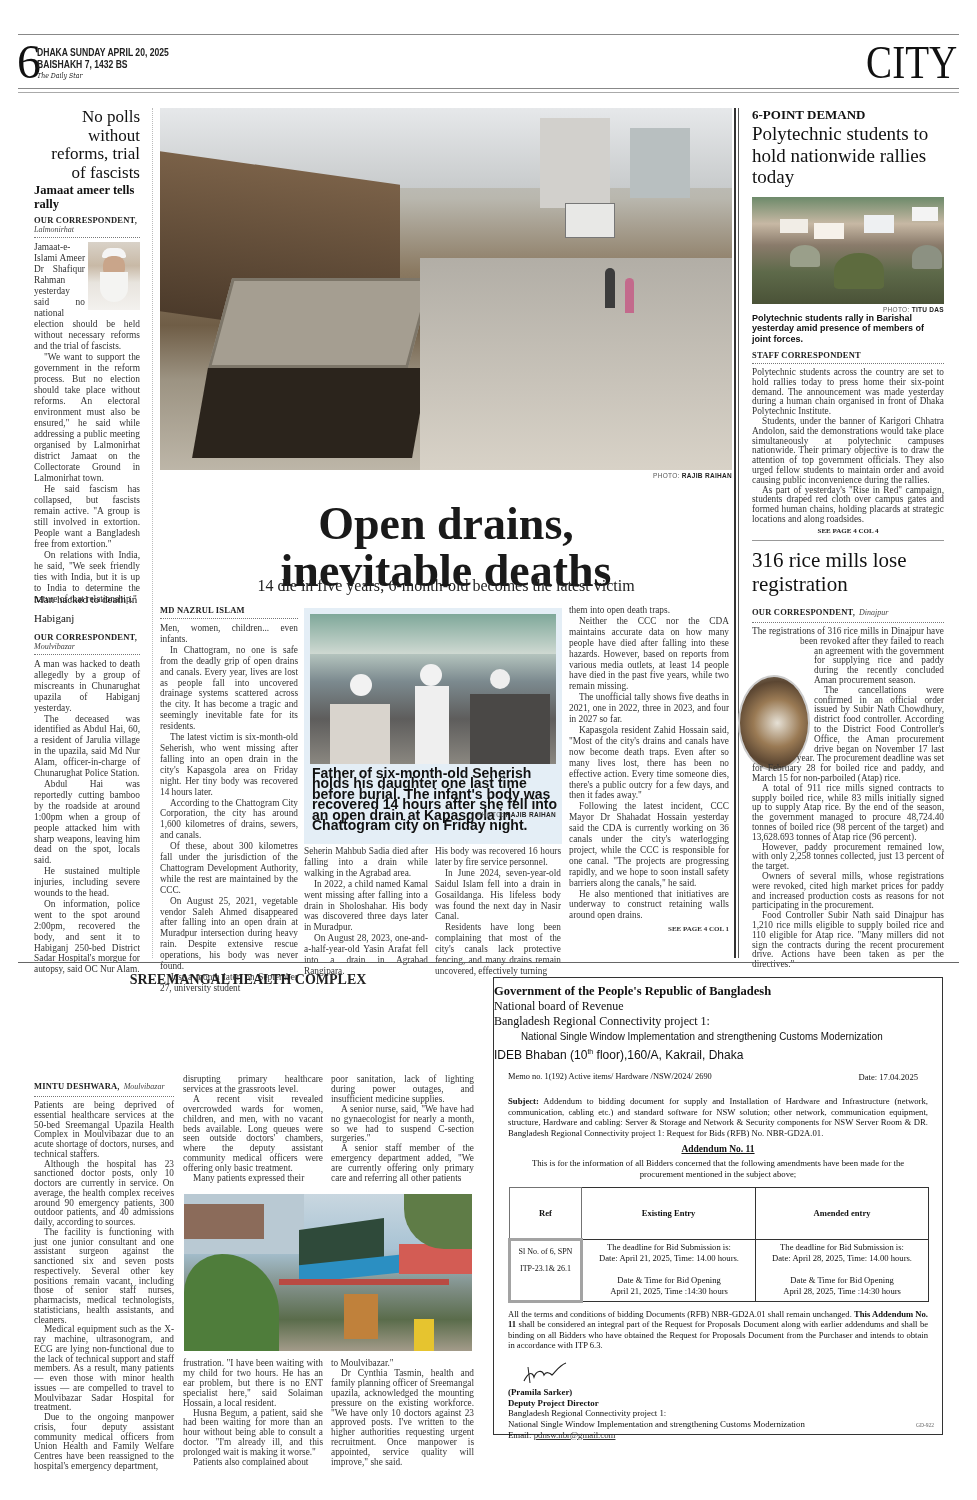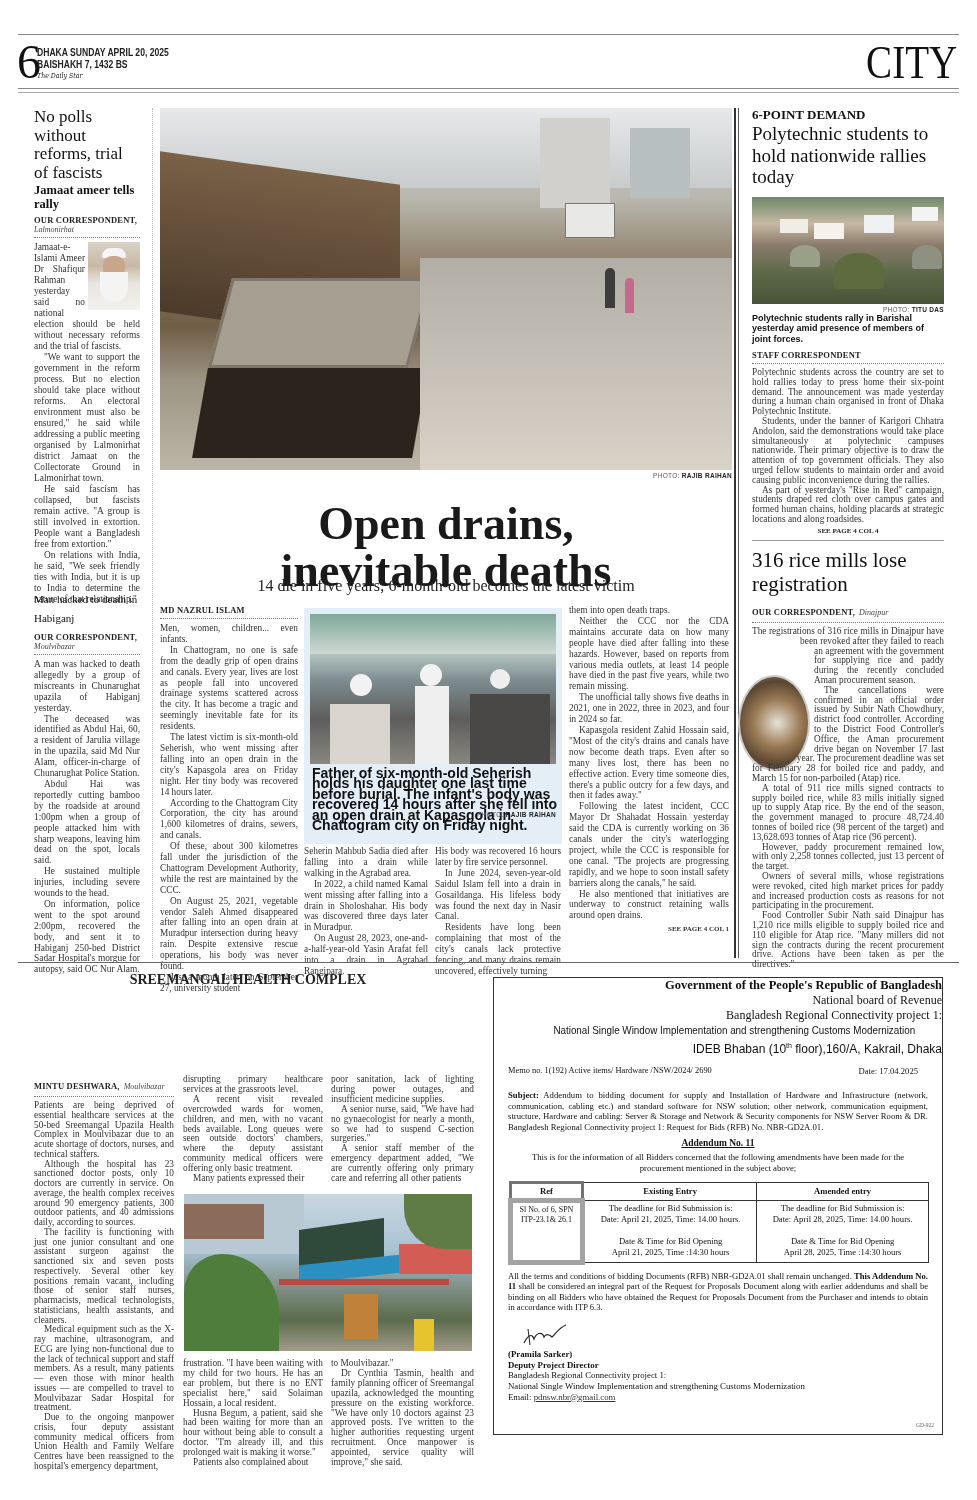--- a/index.html
+++ b/index.html
@@ -30,21 +30,21 @@
 <div class="abs" style="left:37px;top:46px;font-family:'Liberation Sans',sans-serif;font-size:9px;line-height:11px;color:#222;transform:scaleX(0.78);transform-origin:left;">
   <div style="font-weight:bold;font-size:11px;line-height:12px;">DHAKA SUNDAY APRIL 20, 2025</div>
   <div style="font-weight:bold;font-size:11px;line-height:12px;">BAISHAKH 7, 1432 BS</div>
   <div style="font-family:'DejaVu Serif',serif;font-style:italic;font-size:8px;">The Daily Star</div>
 </div>
 <div class="abs" style="right:20px;top:40px;font-size:46px;line-height:46px;font-family:'Liberation Serif',serif;color:#111;transform:scaleX(0.85);transform-origin:right;">CITY</div>
 <div class="abs" style="left:18px;top:88px;width:941px;border-top:1.5px solid #888;"></div>
 <div class="abs" style="left:18px;top:92px;width:941px;border-top:1px solid #aaa;"></div>
 
 <div class="abs" style="left:34px;top:108px;width:106px;">
-  <h2 style="font-weight:normal;font-size:17px;line-height:18.5px;color:#111;">No polls without reforms, trial of fascists</h2>
+  <h2 style="font-weight:normal;font-size:17px;line-height:18.5px;color:#111;text-align:right;">No polls without reforms, trial of fascists</h2>
   <h3 style="font-size:12.5px;line-height:14px;color:#111;margin-top:1px;">Jamaat ameer tells rally</h3>
   <div style="margin-top:4px;">
     <div class="byline">OUR CORRESPONDENT,</div>
     <div class="byline-loc">Lalmonirhat</div>
   </div>
   <div class="dotrule"></div>
   <div class="body-text" style="font-size:9.4px;line-height:11px;">
     <div style="float:right;width:52px;height:68px;margin:0 0 2px 3px;background:linear-gradient(180deg,#d9d2c8 0%,#c8b9a6 35%,#e8e4de 60%,#f3f1ee 100%);position:relative;">
       <div style="position:absolute;left:14px;top:6px;width:24px;height:10px;background:#f5f5f5;border-radius:10px 10px 2px 2px;"></div>
       <div style="position:absolute;left:15px;top:14px;width:22px;height:22px;background:#c9a58a;border-radius:40%;"></div>
@@ -136,21 +136,21 @@
 </div>
 <div class="abs body-text" style="left:435px;top:846px;width:126px;font-size:9.3px;line-height:10.9px;">
   <p class="first">His body was recovered 16 hours later by fire service personnel.</p>
   <p>In June 2024, seven-year-old Saidul Islam fell into a drain in Gosaildanga. His lifeless body was found the next day in Nasir Canal.</p>
   <p>Residents have long been complaining that most of the city's canals lack protective fencing, and many drains remain uncovered, effectively turning</p>
 </div>
 
 <div class="abs body-text" style="left:569px;top:605px;width:160px;font-size:9.3px;line-height:10.9px;">
   <p class="first">them into open death traps.</p>
   <p>Neither the CCC nor the CDA maintains accurate data on how many people have died after falling into these hazards. However, based on reports from various media outlets, at least 14 people have died in the past five years, while two remain missing.</p>
-  <p>The unofficial tally shows five deaths in 2021, one in 2022, three in 2023, and four in 2024 so far.</p>
+  <p>The unofficial tally shows five deaths in 2021, one in 2022, three in 2023, and four in 2027 so far.</p>
   <p>Kapasgola resident Zahid Hossain said, "Most of the city's drains and canals have now become death traps. Even after so many lives lost, there has been no effective action. Every time someone dies, there's a public outcry for a few days, and then it fades away."</p>
   <p>Following the latest incident, CCC Mayor Dr Shahadat Hossain yesterday said the CDA is currently working on 36 canals under the city's waterlogging project, while the CCC is responsible for one canal. "The projects are progressing rapidly, and we hope to soon install safety barriers along the canals," he said.</p>
   <p>He also mentioned that initiatives are underway to construct retaining walls around open drains.</p>
   <div class="see-page" style="margin-top:3px;">SEE PAGE 4 COL 1</div>
 </div>
 
 <div class="vsep" style="left:734px;top:108px;height:850px;border-left:2px solid #333;"></div>
 <div class="vsep" style="left:738px;top:108px;height:850px;border-left:1px solid #555;"></div>
 
 <div class="abs" style="left:752px;top:108px;width:192px;">
@@ -249,21 +249,21 @@
   <p class="first">frustration. "I have been waiting with my child for two hours. He has an ear problem, but there is no ENT specialist here," said Solaiman Hossain, a local resident.</p>
   <p>Husna Begum, a patient, said she had been waiting for more than an hour without being able to consult a doctor. "I'm already ill, and this prolonged wait is making it worse."</p>
   <p>Patients also complained about</p>
 </div>
 <div class="abs body-text" style="left:331px;top:1359px;width:143px;font-size:9.3px;line-height:9.9px;">
   <p class="first">to Moulvibazar."</p>
   <p>Dr Cynthia Tasmin, health and family planning officer of Sreemangal upazila, acknowledged the mounting pressure on the existing workforce. "We have only 10 doctors against 23 approved posts. I've written to the higher authorities requesting urgent recruitment. Once manpower is appointed, service quality will improve," she said.</p>
 </div>
 
 <div class="abs ad-box" style="left:493px;top:977px;width:450px;height:458px;">
-  <div style="text-align:right;">
+  <div style="text-align:left;margin-top:6px;">
     <div style="font-weight:bold;font-size:12.5px;line-height:15px;">Government of the People's Republic of Bangladesh</div>
     <div style="font-size:12px;line-height:15px;">National board of Revenue</div>
     <div style="font-size:12px;line-height:15px;">Bangladesh Regional Connectivity project 1:</div>
     <div style="font-family:'Liberation Sans',sans-serif;font-size:11.2px;line-height:15px;transform:scaleX(0.88);">National Single Window Implementation and strengthening Customs Modernization</div>
     <div style="font-family:'Liberation Sans',sans-serif;font-size:12px;line-height:16px;">
       <span>IDEB Bhaban (10</span><sup style="font-size:7px;">th</sup><span> floor),160/A, Kakrail, Dhaka</span>
     </div>
   </div>
   <div style="display:flex;justify-content:space-between;padding:0 24px 0 14px;margin-top:9px;font-size:8.4px;">
     <span>Memo no. 1(192) Active items/ Hardware /NSW/2024/ 2690</span>
@@ -271,26 +271,26 @@
   </div>
   <div style="padding:0 14px;margin-top:14px;font-size:8.7px;line-height:10.5px;text-align:justify;">
     <b>Subject:</b>
     <span>Addendum to bidding document for supply and Installation of Hardware and Infrastructure (network, communication, cabling etc.) and standard software for NSW solution; other network, communication equipment, structure, Hardware and cabling: Server &amp; Storage and Network &amp; Security components for NSW Server Room &amp; DR. Bangladesh Regional Connectivity project 1: Request for Bids (RFB) No. NBR-GD2A.01.</span>
   </div>
   <div style="text-align:center;font-weight:bold;text-decoration:underline;font-size:9.5px;margin-top:6px;">Addendum No. 11</div>
   <div style="text-align:center;padding:0 20px;font-size:8.7px;line-height:10.8px;margin-top:4px;">This is for the information of all Bidders concerned that the following amendments have been made for the procurement mentioned in the subject above;</div>
   <table style="margin:7px auto 0 14px;width:421px;border-collapse:collapse;font-size:8.6px;line-height:10.8px;text-align:center;">
     <tbody>
         <tr>
-      <th style="border:3px solid #737373;width:72px;padding:2px;">Ref</th>
+      <th style="border:1px solid #737373;width:72px;padding:20px;">Ref</th>
       <th style="border:1px solid #333;padding:2px;">Existing Entry</th>
       <th style="border:1px solid #333;padding:2px;">Amended entry</th>
     </tr>
     <tr>
-      <td style="border:5px solid #a3a3a3;vertical-align:top;padding:2px 4px;font-size:8px;line-height:10px;">Sl No. of 6, SPN ITP-23.1&amp; 26.1</td>
+      <td style="border:3px solid #a3a3a3;vertical-align:top;padding:2px 4px;font-size:8px;line-height:17px;">Sl No. of 6, SPN ITP-23.1&amp; 26.1</td>
       <td style="border:1px solid #333;padding:2px 2px 4px;">
         <div>The deadline for Bid Submission is:</div>
         <div>Date: April 21, 2025, Time: 14.00 hours.</div>
         <div style="height:11px;"></div>
         <div>Date &amp; Time for Bid Opening</div>
         <div>April 21, 2025, Time :14:30 hours</div>
       </td>
       <td style="border:1px solid #333;padding:2px 2px 4px;">
         <div>The deadline for Bid Submission is:</div>
         <div>Date: April 28, 2025, Time: 14.00 hours.</div>

